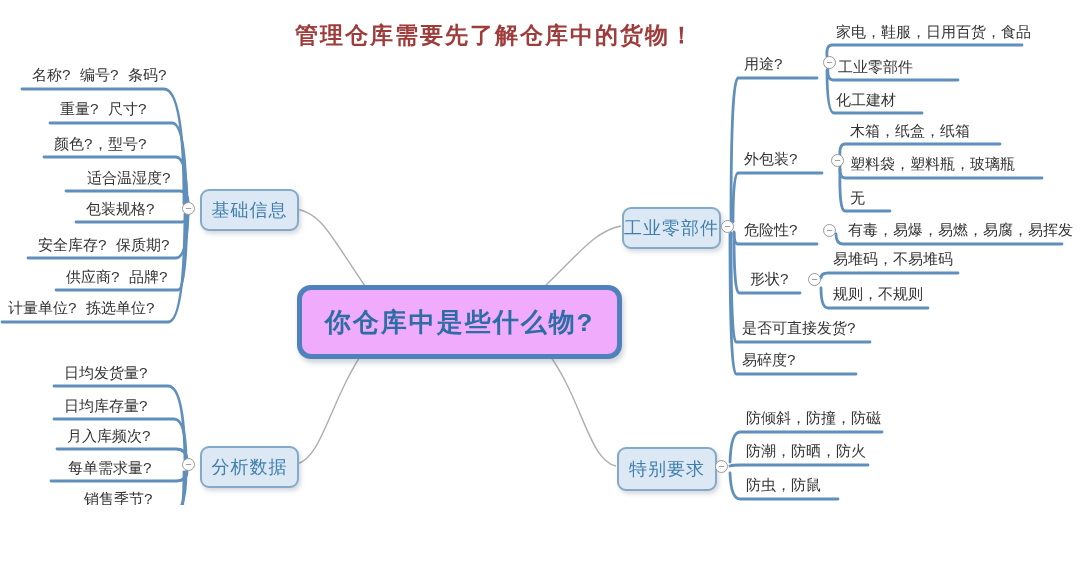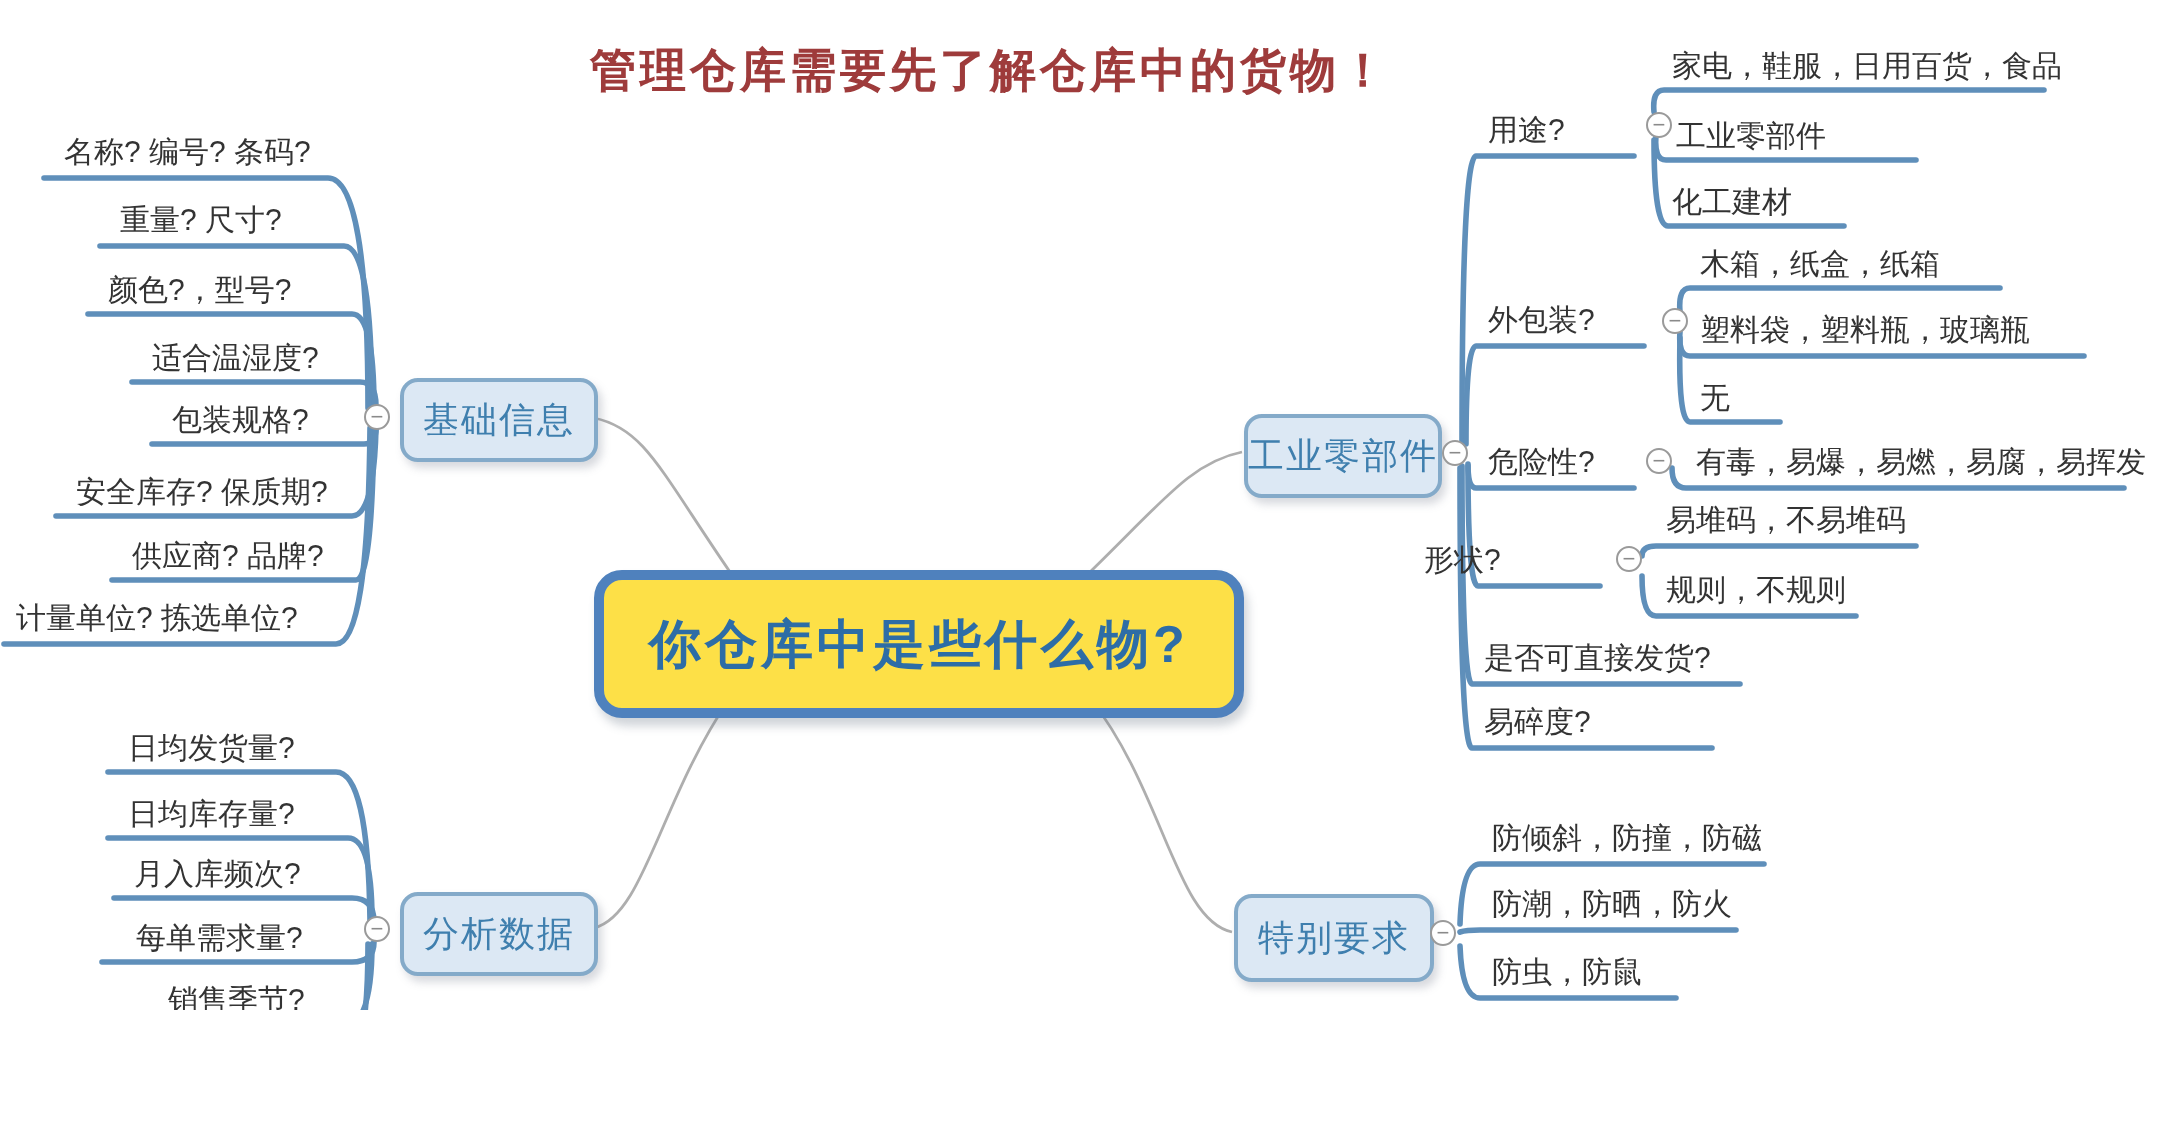--- a/index.html
+++ b/index.html
@@ -1,31 +1,31 @@
 <!DOCTYPE html>
 <html><head>
 <meta charset="utf-8">
 <style>
   html,body{margin:0;padding:0;background:#fff;}
   #canvas{position:relative;width:1080px;height:505px;background:#ffffff;overflow:hidden;
-          font-family:Liberation Sans, sans-serif;}
+          font-family:Liberation Mono, monospace;}
   svg.lines{position:absolute;left:0;top:0;z-index:1;}
   .blue path{stroke:#5f8fba;stroke-width:2.8;fill:none;stroke-linecap:round;}
   .gray path{stroke:#aeaeae;stroke-width:1.4;fill:none;}
   .title{position:absolute;left:295px;top:20px;font-size:23px;font-weight:bold;
          color:#9e3b3b;letter-spacing:2px;z-index:3;white-space:nowrap;}
   .leaf{position:absolute;font-size:15px;color:#333;height:21px;line-height:21px;
         white-space:nowrap;z-index:3;}
   .node{position:absolute;display:flex;align-items:center;justify-content:center;
         background:#dce8f4;border:2px solid #84aac9;border-radius:9px;
         color:#3f7fae;font-size:18px;z-index:4;letter-spacing:1px;
         box-shadow:2px 3px 4px rgba(110,120,135,.28);}
   .center-node{position:absolute;left:297px;top:285px;width:315px;height:64px;
         display:flex;align-items:center;justify-content:center;
-        background:#fde047;border:5px solid #4f81bd;border-radius:14px;
+        background:#f0abfc;border:5px solid #4f81bd;border-radius:14px;
         color:#2d6da6;font-size:26px;font-weight:bold;letter-spacing:2px;z-index:4;
         box-shadow:2px 4px 5px rgba(100,112,128,.3);}
   .collapse{position:absolute;width:13px;height:13px;border:1px solid #9a9a9a;
         border-radius:50%;background:#fff;color:#8a8a8a;font-size:11px;line-height:12px;
         text-align:center;z-index:5;box-sizing:border-box;}
   .wm{position:absolute;z-index:2;}
 </style>
 </head>
 <body>
 
@@ -94,21 +94,21 @@
   <div class="collapse" style="left:721px;top:220px;">−</div>
   <div class="collapse" style="left:715px;top:460px;">−</div>
   <div class="collapse" style="left:823px;top:56px;">−</div>
   <div class="collapse" style="left:831px;top:154px;">−</div>
   <div class="collapse" style="left:823px;top:224px;">−</div>
   <div class="collapse" style="left:808px;top:273px;">−</div>
 
   <div class="leaf" style="left:32px;top:66px;">名称? 编号? 条码?</div>
   <div class="leaf" style="left:60px;top:100px;">重量? 尺寸?</div>
   <div class="leaf" style="left:54px;top:135px;">颜色?，型号?</div>
-  <div class="leaf" style="left:76px;top:169px;">适合温湿度?</div>
+  <div class="leaf" style="left:87px;top:169px;">适合温湿度?</div>
   <div class="leaf" style="left:86px;top:200px;">包装规格?</div>
   <div class="leaf" style="left:38px;top:236px;">安全库存? 保质期?</div>
   <div class="leaf" style="left:66px;top:268px;">供应商? 品牌?</div>
   <div class="leaf" style="left:8px;top:299px;">计量单位? 拣选单位?</div>
 
   <div class="leaf" style="left:64px;top:364px;">日均发货量?</div>
   <div class="leaf" style="left:64px;top:397px;">日均库存量?</div>
   <div class="leaf" style="left:67px;top:427px;">月入库频次?</div>
   <div class="leaf" style="left:68px;top:459px;">每单需求量?</div>
   <div class="leaf" style="left:84px;top:490px;">销售季节?</div>
@@ -120,21 +120,21 @@
   <div class="leaf" style="left:836px;top:91px;">化工建材</div>
 
   <div class="leaf" style="left:744px;top:150px;">外包装?</div>
   <div class="leaf" style="left:850px;top:122px;">木箱，纸盒，纸箱</div>
   <div class="leaf" style="left:850px;top:155px;">塑料袋，塑料瓶，玻璃瓶</div>
   <div class="leaf" style="left:850px;top:189px;">无</div>
 
   <div class="leaf" style="left:744px;top:221px;">危险性?</div>
   <div class="leaf" style="left:848px;top:221px;">有毒，易爆，易燃，易腐，易挥发</div>
 
-  <div class="leaf" style="left:712px;top:270px;">形状?</div>
+  <div class="leaf" style="left:750px;top:270px;">形状?</div>
   <div class="leaf" style="left:833px;top:250px;">易堆码，不易堆码</div>
   <div class="leaf" style="left:833px;top:285px;">规则，不规则</div>
 
   <div class="leaf" style="left:742px;top:319px;">是否可直接发货?</div>
   <div class="leaf" style="left:742px;top:351px;">易碎度?</div>
 
   <div class="leaf" style="left:746px;top:409px;">防倾斜，防撞，防磁</div>
   <div class="leaf" style="left:746px;top:442px;">防潮，防晒，防火</div>
   <div class="leaf" style="left:746px;top:476px;">防虫，防鼠</div>
 

